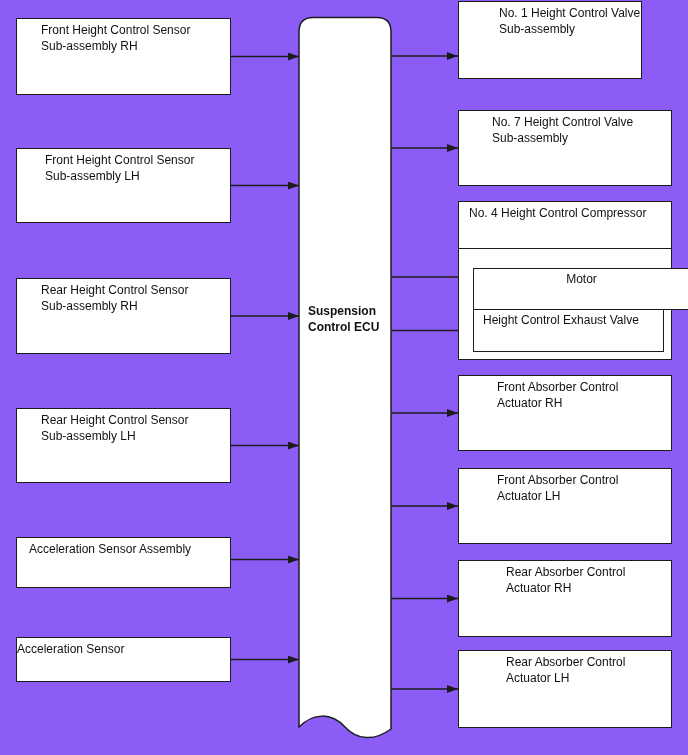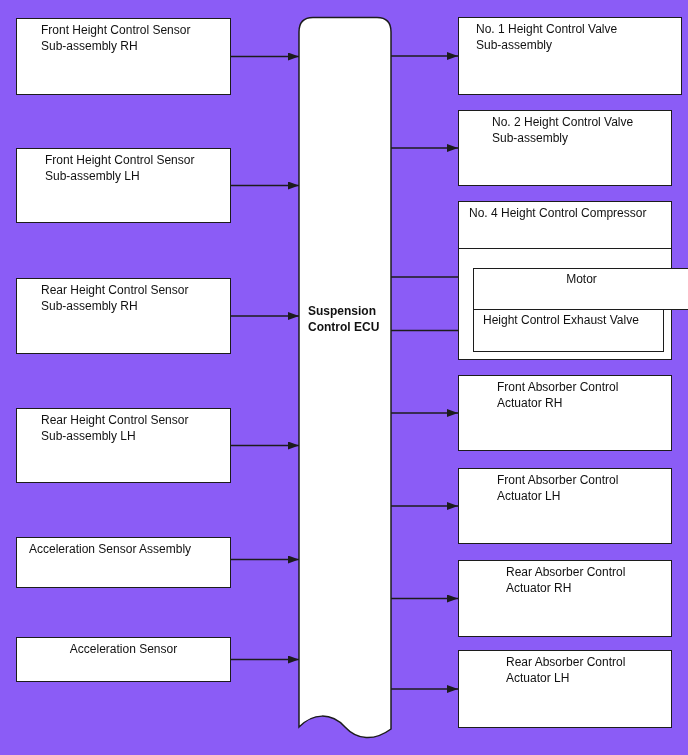--- a/index.html
+++ b/index.html
@@ -34,23 +34,23 @@
   .label {
     position: absolute;
     white-space: pre-line;
   }
   
   #in1 { left:16px;  top:18px;  width:215px; height:77px; padding-left:24px; }
   #in2 { left:16px;  top:148px; width:215px; height:75px; padding-left:28px; }
   #in3 { left:16px;  top:278px; width:215px; height:76px; padding-left:24px; }
   #in4 { left:16px;  top:408px; width:215px; height:75px; padding-left:24px; }
   #in5 { left:16px;  top:537px; width:215px; height:51px; padding-left:12px; }
-  #in6 { left:16px;  top:637px; width:215px; height:45px; text-align:center; }
+  #in6 { left:16px;  top:637px; width:215px; height:45px; }
   
-  #out1 { left:458px; top:17px;  width:224px; height:78px; padding-left:17px; }
+  #out1 { left:458px; top:1px;  width:184px; height:78px; padding-left:40px; }
   #out2 { left:458px; top:110px; width:214px; height:76px; padding-left:33px; }
   #out3 { left:458px; top:201px; width:214px; height:159px; padding:0; }
   #out3-title { position:absolute; left:10px; top:4px; right:4px; white-space:pre-line; }
   #out3-divider { position:absolute; left:0; right:0; top:45.5px; border-top:1.5px solid #1c1c1c; }
   #motor   { left:473px; top:256px; width:217px; height:42px; text-align:center; padding-top:3px;margin-top:12px; }
   #exhaust { left:473px; top:309px; width:191px; height:43px; padding-left:9px; padding-top:3px; }
   #out4 { left:458px; top:375px; width:214px; height:76px; padding-left:38px; }
   #out5 { left:458px; top:468px; width:214px; height:76px; padding-left:38px; }
   #out6 { left:458px; top:560px; width:214px; height:77px; padding-left:47px; }
   #out7 { left:458px; top:650px; width:214px; height:78px; padding-left:47px; }
@@ -98,21 +98,21 @@
   <div id="in4" class="box">Rear Height Control Sensor
 Sub-assembly LH</div>
   <div id="in5" class="box">Acceleration Sensor Assembly</div>
   <div id="in6" class="box">Acceleration Sensor</div>
 
   <div id="ecu-label" class="label">Suspension
 Control ECU</div>
 
   <div id="out1" class="box">No. 1 Height Control Valve
 Sub-assembly</div>
-  <div id="out2" class="box">No. 2 Height Control Valve
+  <div id="out2" class="box">No. 7 Height Control Valve
 Sub-assembly</div>
 
   <div id="out3" class="box">
     <div id="out3-title">No. 4 Height Control Compressor</div>
     <div id="out3-divider"></div>
   </div>
   <div id="motor" class="box">Motor</div>
   <div id="exhaust" class="box">Height Control Exhaust Valve</div>
 
   <div id="out4" class="box">Front Absorber Control

